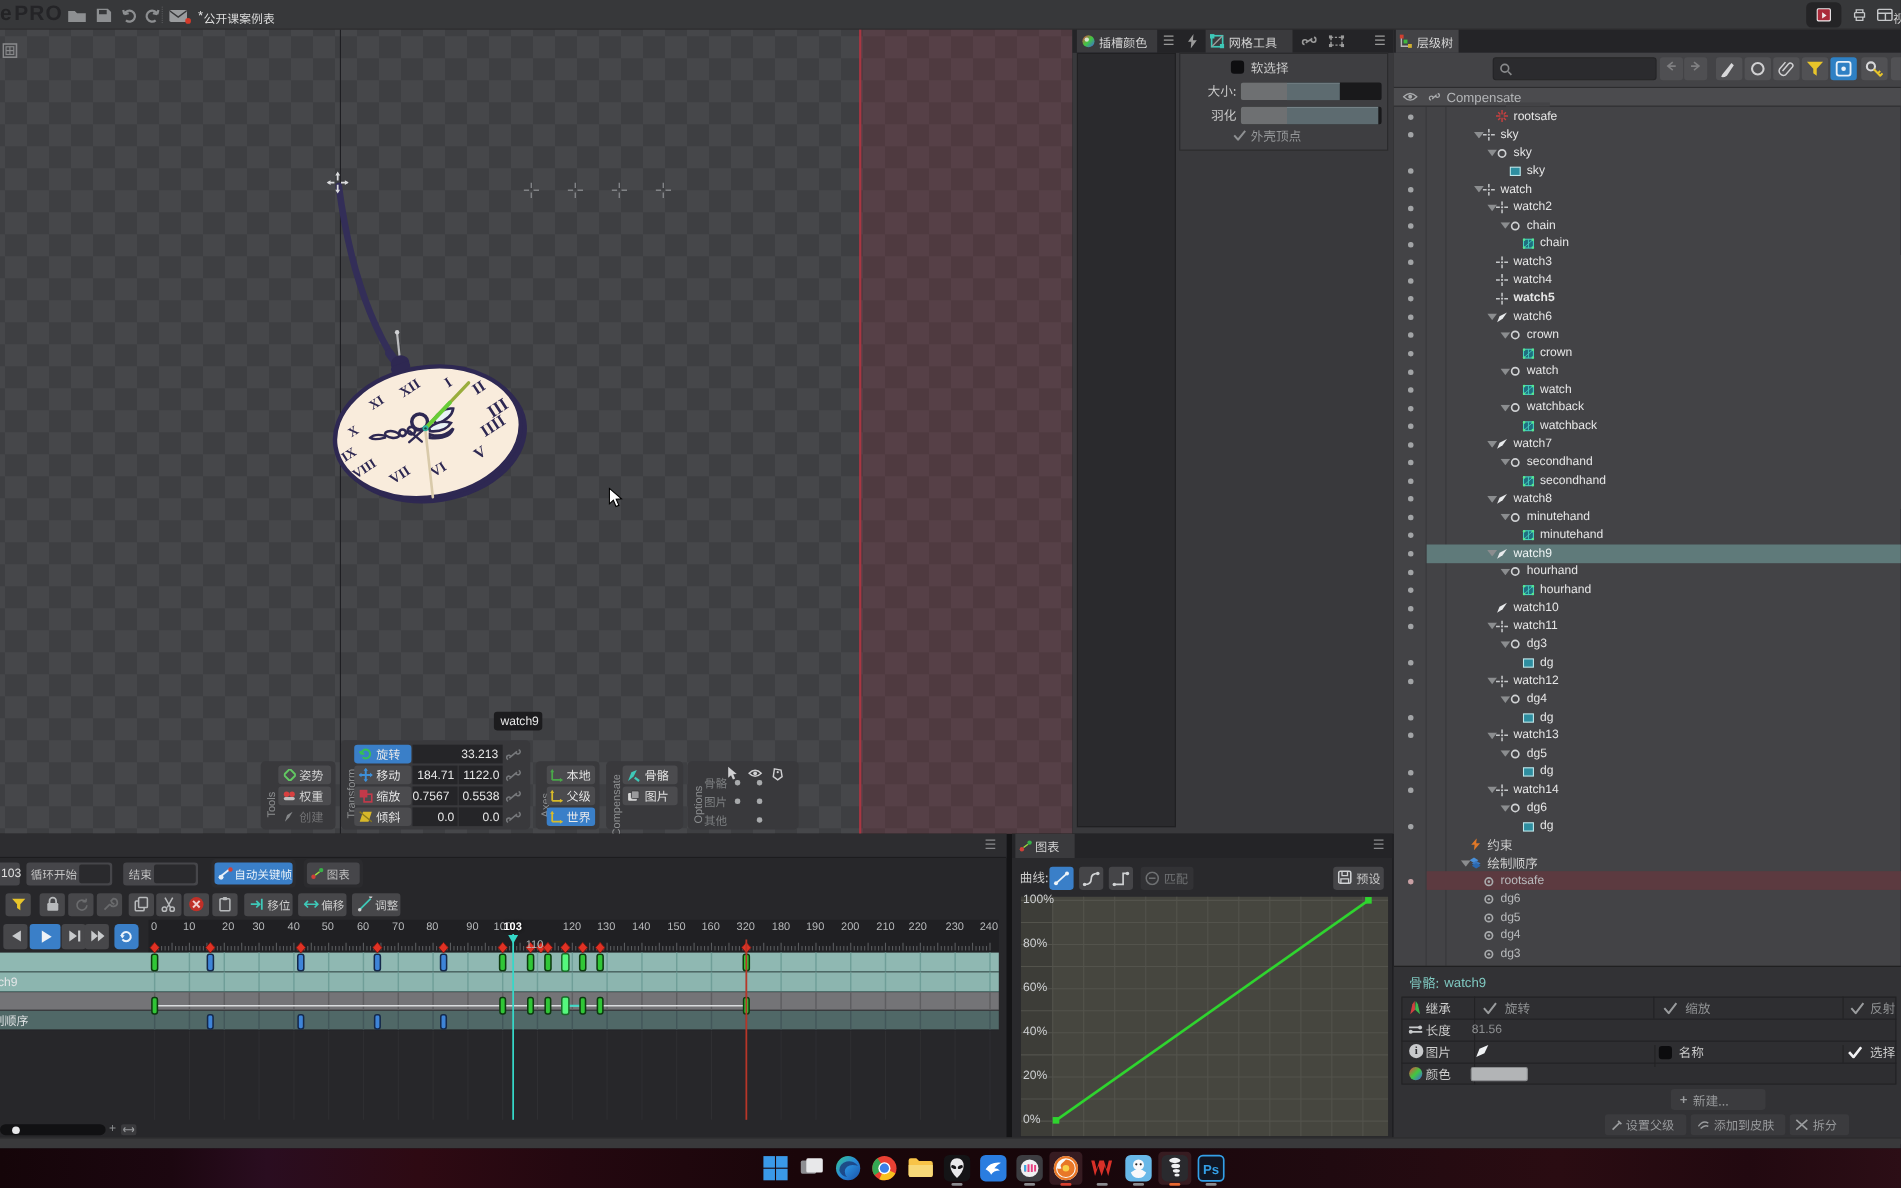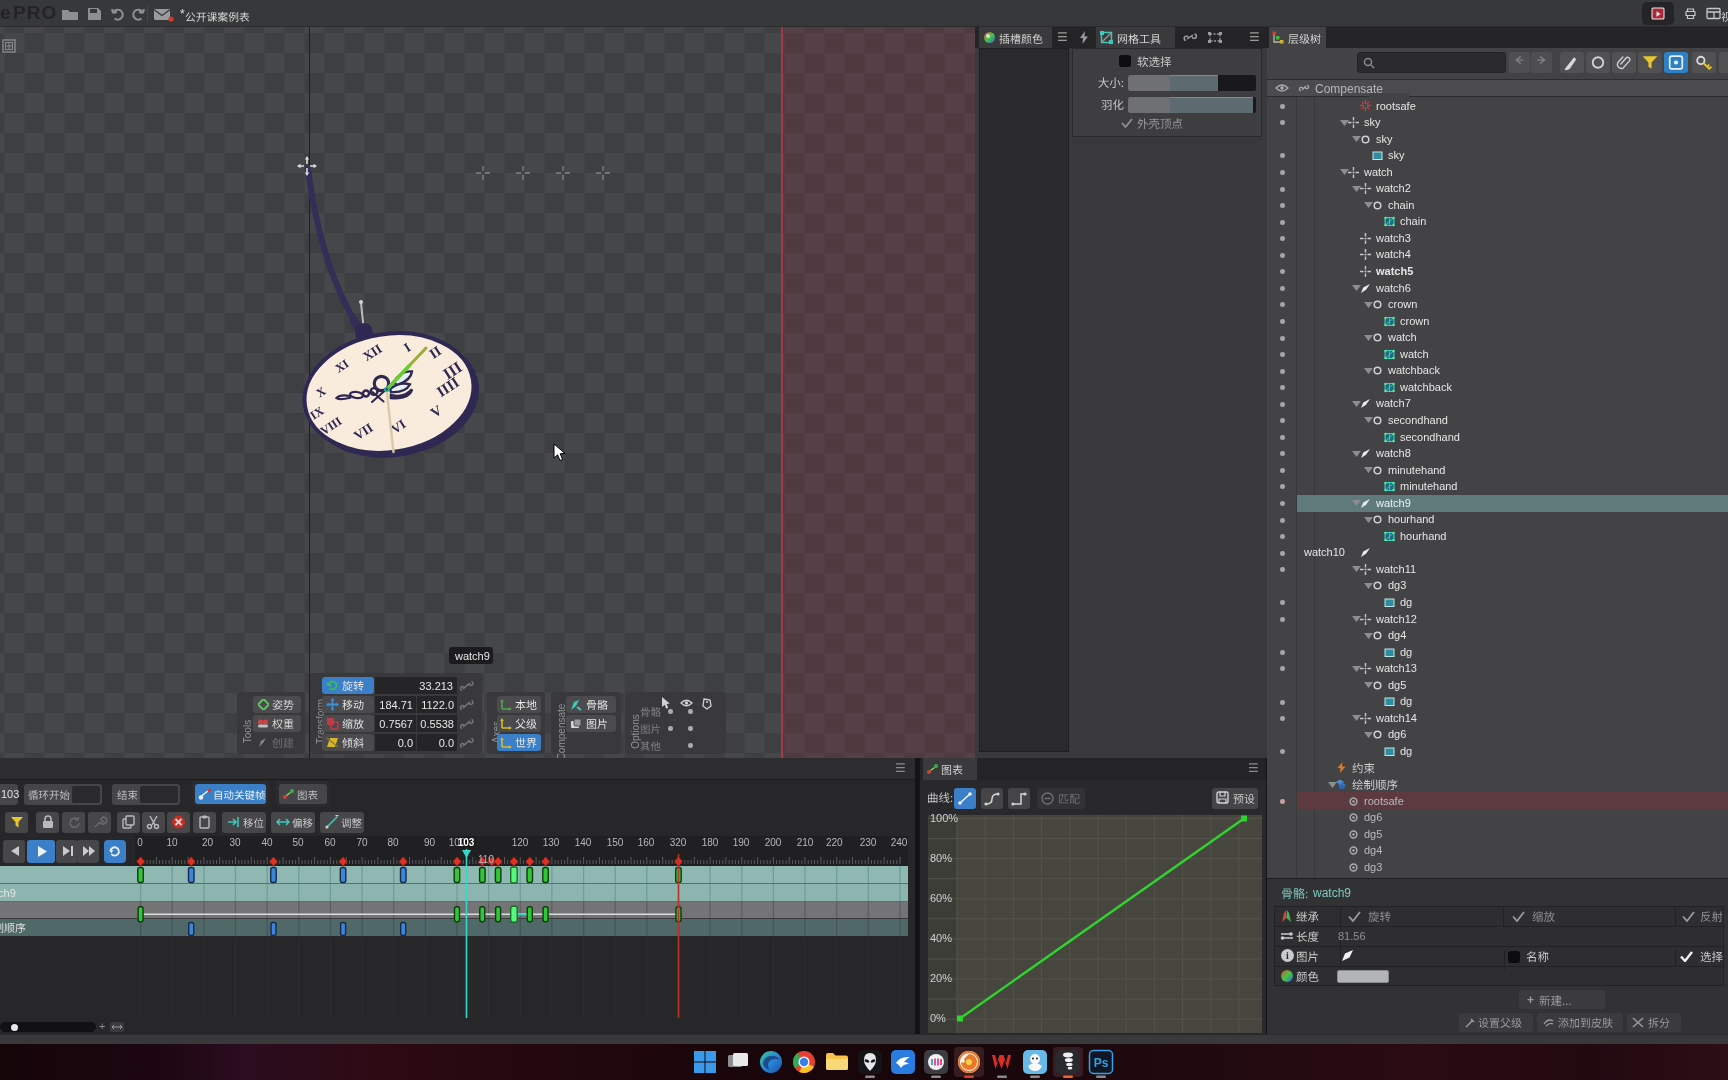--- a/index.html
+++ b/index.html
@@ -141,21 +141,21 @@
 <svg class="abs" style="left:460px;top:699px" width="14" height="12" viewBox="0 0 14 12">
     <path d="M3 9 l7-6 M2 10.5 a2 2 0 1 1 2.5-2.5 M11.5 1.5 a2 2 0 1 1-2.5 2.5" stroke="#77797c" stroke-width="1.4" fill="none"></path>
   </svg>
 <div class="abs" style="left:322px;top:715px;width:52px;height:17px;background:#4b4b4e;border-radius:3px"></div>
 <svg class="abs" style="left:326px;top:717px" width="13" height="13" viewBox="0 0 13 13">
     <rect x="1" y="1" width="7" height="7" fill="#c23a4a"></rect>
     <rect x="5" y="5" width="7" height="7" fill="none" stroke="#c23a4a" stroke-width="1.5"></rect>
   </svg>
 <div class="abs" style="left:375px;top:715px;width:41px;height:17px;background:#252528;"></div>
 <div class="abs" style="left:417px;top:715px;width:40px;height:17px;background:#252528;"></div>
-<div class="txt" style="left:0px;top:718px;font-size:11px;color:#e8e8e8;left:375px;width:38px;text-align:right">0.7567</div>
+<div class="txt" style="left:0px;top:718px;font-size:11px;color:#e8e8e8;left:375px;width:38px;text-align:left">0.7567</div>
 <div class="txt" style="left:0px;top:718px;font-size:11px;color:#e8e8e8;left:417px;width:37px;text-align:right">0.5538</div>
 <svg class="abs" style="left:460px;top:718px" width="14" height="12" viewBox="0 0 14 12">
     <path d="M3 9 l7-6 M2 10.5 a2 2 0 1 1 2.5-2.5 M11.5 1.5 a2 2 0 1 1-2.5 2.5" stroke="#77797c" stroke-width="1.4" fill="none"></path>
   </svg>
 <div class="abs" style="left:322px;top:734px;width:52px;height:17px;background:#4b4b4e;border-radius:3px"></div>
 <svg class="abs" style="left:326px;top:736px" width="13" height="13" viewBox="0 0 13 13">
     <path d="M1 11 h8 l3 -9 h-8 z" fill="#d8b82a"></path>
     <path d="M1 2 l11 9" stroke="#8a7a1a" stroke-width="1.2"></path>
   </svg>
 <div class="abs" style="left:375px;top:734px;width:41px;height:17px;background:#252528;"></div>
@@ -537,21 +537,21 @@
     <circle cx="1.5" cy="2" r="1.2" fill="#58e890"></circle>
     <circle cx="9.5" cy="2" r="1.2" fill="#58e890"></circle>
     <circle cx="1.5" cy="9" r="1.2" fill="#58e890"></circle>
     <circle cx="9.5" cy="9" r="1.2" fill="#58e890"></circle>
   </svg>
 <div class="txt" style="left:1400px;top:530px;font-size:11px;color:#e6e6e6;">hourhand</div>
 <div class="abs" style="left:1280px;top:534px;width:4.6px;height:4.6px;border-radius:50%;background:#a2a4a6"></div>
 <svg class="abs" style="left:1360px;top:547px" width="11" height="11" viewBox="0 0 11 11">
     <path d="M1 10 L3.2 4.5 L10 1 L6 6.8 Z" fill="#e8eaec"></path>
   </svg>
-<div class="txt" style="left:1304px;top:546px;font-size:11px;color:#e6e6e6;">watch10</div>
+<div class="txt" style="left:1376px;top:546px;font-size:11px;color:#e6e6e6;">watch10</div>
 <div class="abs" style="left:1280px;top:551px;width:4.6px;height:4.6px;border-radius:50%;background:#a2a4a6"></div>
 <svg class="abs" style="left:1352px;top:566px" width="9" height="6" viewBox="0 0 9 6">
     <path d="M0 0 h9 L4.5 6 Z" fill="#8b8d8f"></path>
   </svg>
 <svg class="abs" style="left:1360px;top:564px" width="11" height="11" viewBox="0 0 11 11">
     <path d="M5.5 0 v3.5 M5.5 7.5 v3.5 M0 5.5 h3.5 M7.5 5.5 h3.5" stroke="#c6c8ca" stroke-width="1.4"></path>
     <circle cx="5.5" cy="5.5" r="1" fill="#c6c8ca"></circle>
   </svg>
 <div class="txt" style="left:1376px;top:563px;font-size:11px;color:#e6e6e6;">watch11</div>
 <div class="abs" style="left:1280px;top:567px;width:4.6px;height:4.6px;border-radius:50%;background:#a2a4a6"></div>

